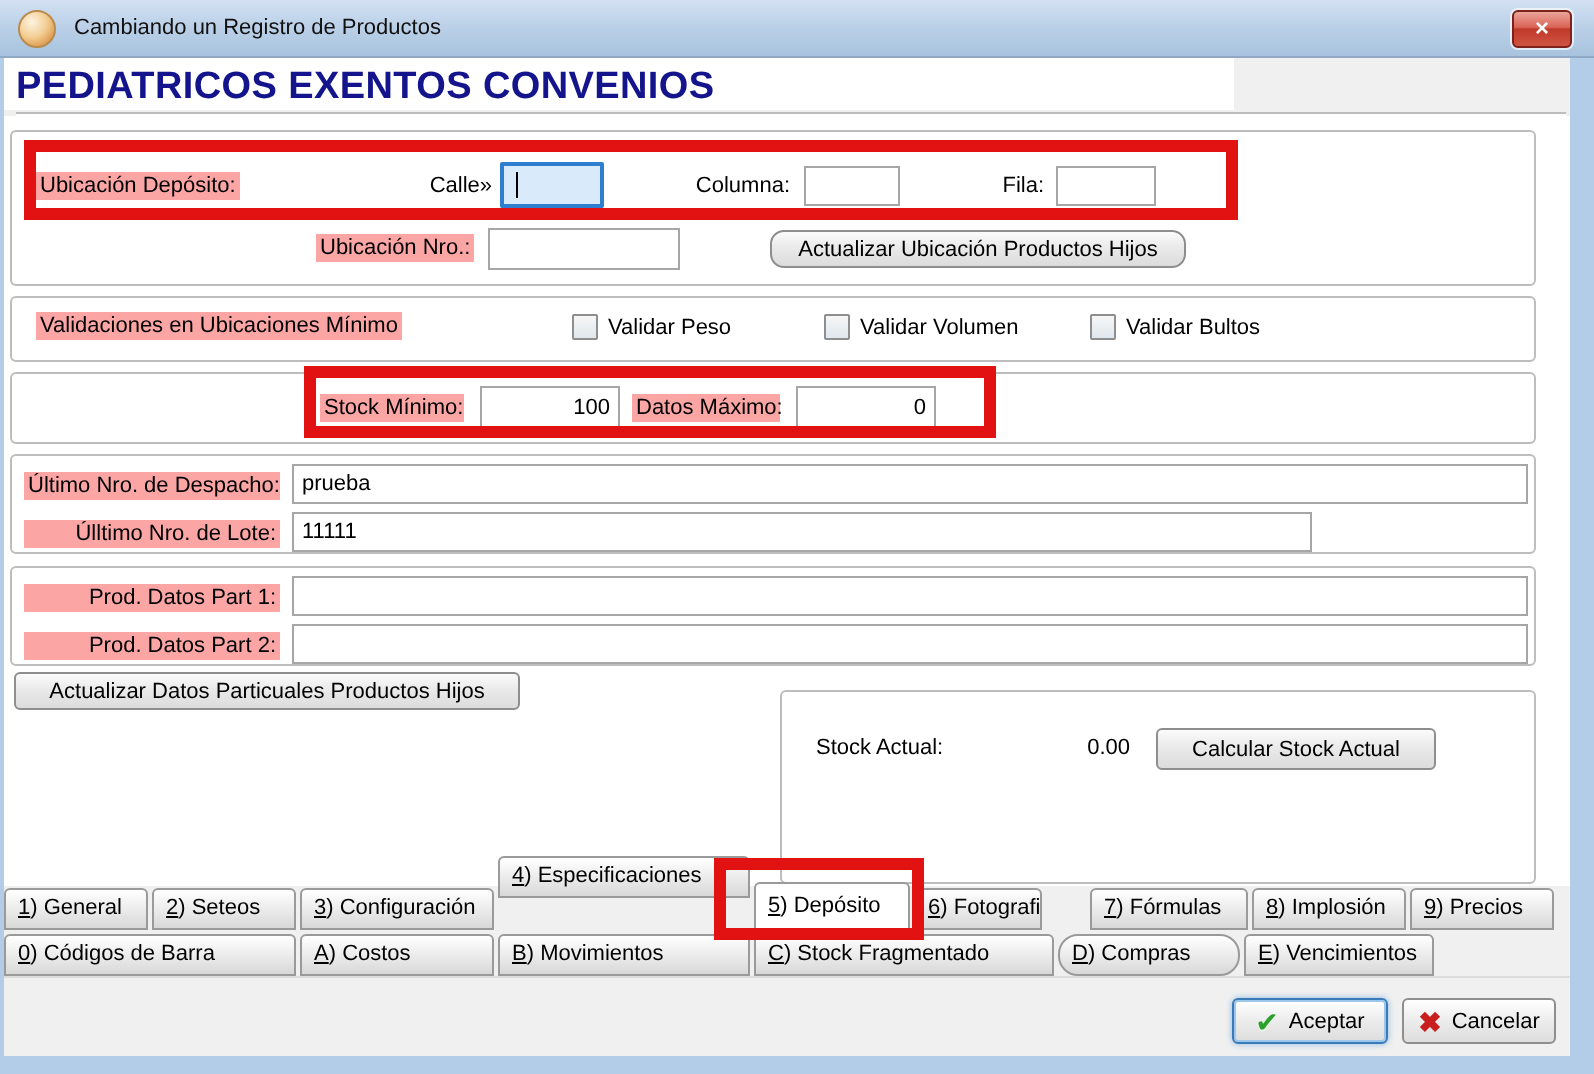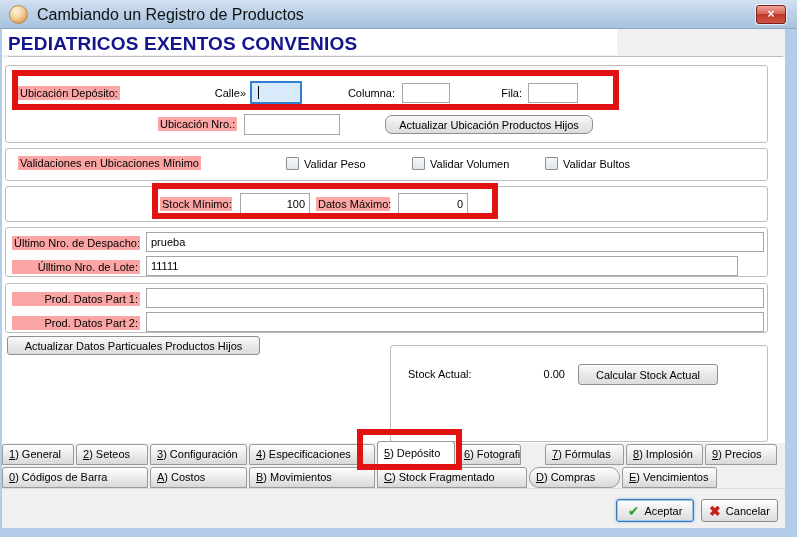--- a/index.html
+++ b/index.html
@@ -6,21 +6,21 @@
   body { font-family:"Liberation Sans", sans-serif; background:#fff; }
   .stage { position:relative; width:797px; height:537px; background:#b3cde9; overflow:hidden; font-size:11px; color:#000; }
 
   
   .titlebar { position:absolute; left:0; top:0; width:797px; height:29px;
     background:linear-gradient(#d3e1f2 0%, #bcd1e8 45%, #a8c3de 100%);
     border-bottom:1px solid #8fa9c4; }
   .appicon { position:absolute; left:9px; top:5px; width:19px; height:19px; border-radius:50%;
     background:radial-gradient(circle at 35% 30%, #fdf4e2 0%, #f3cf96 45%, #dd9a4e 80%, #c27b33 100%);
     border:1px solid #b98c4e; }
-  .title-text { position:absolute; left:37px; top:0; height:29px; line-height:29px; font-size:16px; color:#111; }
+  .title-text { position:absolute; left:37px; top:0; height:29px; line-height:29px; font-size:11px; color:#111; }
   .closebtn { position:absolute; left:756px; top:5px; width:30px; height:19px; border-radius:3px;
     background:linear-gradient(#eba49b 0%, #d96455 45%, #c03a2b 50%, #cf5242 100%);
     border:1px solid #7c221a; box-shadow:0 0 0 1px rgba(255,255,255,.65);
     color:#fff; font-weight:bold; font-size:12px; text-align:center; line-height:17px; cursor:pointer; }
 
   
   .panel { position:absolute; left:2px; top:29px; width:783px; height:499px; background:#f0f0f0; }
   .header-strip { position:absolute; left:2px; top:29px; width:615px; height:26px; background:#fff; }
   .header-title { position:absolute; left:8px; top:33px; font-size:19px; font-weight:bold; color:#14148c; letter-spacing:.2px; }
   .divider { position:absolute; left:8px; top:56px; width:775px; height:2px;
@@ -108,39 +108,39 @@
   <div class="gb" style="left:5px; top:186px; width:763px; height:36px;"></div>
   <div class="lbl lbl-g r" style="left:160px; top:197px; width:72px;">Stock Mínimo:</div>
   <input class="inp num" style="left: 240px; top: 193px; width: 70px; height: 21px;" value="100">
   <div class="lbl lbl-g r" style="left:316px; top:197px; width:74px;">Datos Máximo:</div>
   <input class="inp num" style="left: 398px; top: 193px; width: 70px; height: 21px;" value="0">
 
   <div class="gb" style="left:5px; top:227px; width:763px; height:50px;"></div>
   <div class="lbl lbl-g r" style="left:12px; top:236px; width:128px;">Último Nro. de Despacho:</div>
   <input class="inp" style="left: 146px; top: 232px; width: 618px; height: 20px;" value="prueba">
   <div class="lbl lbl-g r" style="left:12px; top:260px; width:128px;">Úlltimo Nro. de Lote:</div>
-  <input class="inp" style="left: 146px; top: 256px; width: 592px; height: 20px;" value="11111">
+  <input class="inp" style="left: 146px; top: 256px; width: 510px; height: 20px;" value="11111">
 
   <div class="gb" style="left:5px; top:283px; width:763px; height:50px;"></div>
   <div class="lbl lbl-g r" style="left:12px; top:292px; width:128px;">Prod. Datos Part 1:</div>
   <input class="inp" style="left: 146px; top: 288px; width: 618px; height: 20px;" value="">
   <div class="lbl lbl-g r" style="left:12px; top:316px; width:128px;">Prod. Datos Part 2:</div>
   <input class="inp" style="left: 146px; top: 312px; width: 618px; height: 20px;" value="">
 
   <button class="btn" style="left:7px; top:336px; width:253px; height:19px;">Actualizar Datos Particuales Productos Hijos</button>
 
   <div class="gb" style="left:390px; top:345px; width:378px; height:97px;"></div>
   <div class="lbl" style="left:408px; top:367px;">Stock Actual:</div>
   <div class="lbl r" style="left:525px; top:367px; width:40px;">0.00</div>
   <button class="btn" style="left:578px; top:364px; width:140px; height:21px;">Calcular Stock Actual</button>
 
   <div class="tab" style="left:2px; top:444px; width:72px;"><span class="tkey">1</span><span>) General</span></div>
   <div class="tab" style="left:76px; top:444px; width:72px;"><span class="tkey">2</span><span>) Seteos</span></div>
   <div class="tab" style="left:150px; top:444px; width:97px;"><span class="tkey">3</span><span>) Configuración</span></div>
-  <div class="tab" style="left:249px; top:444px; width:126px;"><span class="tkey">4</span><span>) Especificaciones</span></div>
+  <div class="tab" style="left:249px; top:428px; width:126px;"><span class="tkey">4</span><span>) Especificaciones</span></div>
   <div class="tab active" style="left:377px; top:441px; width:78px;"><span class="tkey">5</span><span>) Depósito</span></div>
   <div class="tab" style="left:457px; top:444px; width:64px;"><span class="tkey">6</span><span>) Fotografias</span></div>
   <div class="tab" style="left:545px; top:444px; width:79px;"><span class="tkey">7</span><span>) Fórmulas</span></div>
   <div class="tab" style="left:626px; top:444px; width:77px;"><span class="tkey">8</span><span>) Implosión</span></div>
   <div class="tab" style="left:705px; top:444px; width:72px;"><span class="tkey">9</span><span>) Precios</span></div>
 
   <div class="tab" style="left:2px; top:467px; width:146px;"><span class="tkey">0</span><span>) Códigos de Barra</span></div>
   <div class="tab" style="left:150px; top:467px; width:97px;"><span class="tkey">A</span><span>) Costos</span></div>
   <div class="tab" style="left:249px; top:467px; width:126px;"><span class="tkey">B</span><span>) Movimientos</span></div>
   <div class="tab" style="left:377px; top:467px; width:150px;"><span class="tkey">C</span><span>) Stock Fragmentado</span></div>

